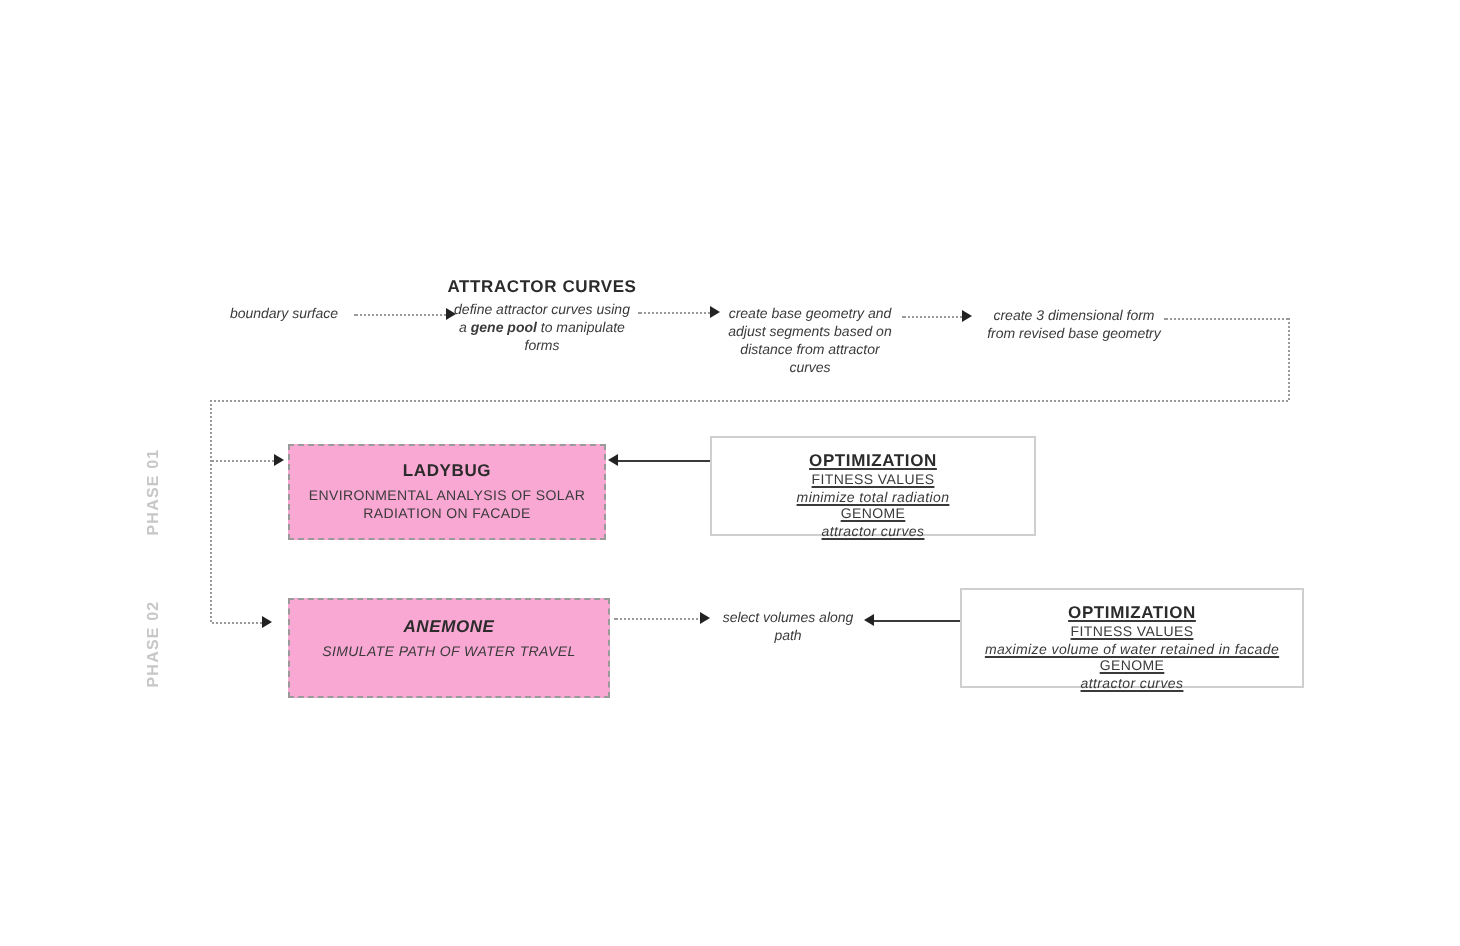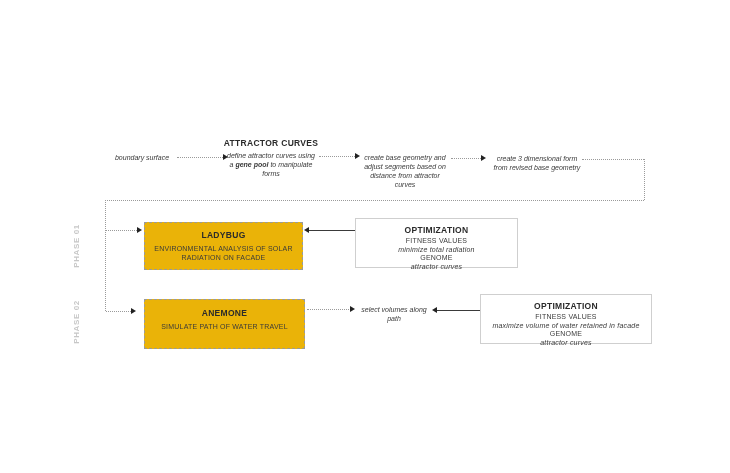--- a/index.html
+++ b/index.html
@@ -14,26 +14,26 @@
   
   .ar{position:absolute;width:0;height:0;border-top:3px solid transparent;border-bottom:3px solid transparent;border-left:5px solid #222222;}
   .al{position:absolute;width:0;height:0;border-top:3px solid transparent;border-bottom:3px solid transparent;border-right:5px solid #222222;}
   
   .note{position:absolute;font-size:7px;line-height:9px;text-align:center;color:#3a3a3a;}
   .it{font-style:italic;}
   .hdr{position:absolute;text-align:center;}
   .hdr-title{font-weight:bold;font-size:8.5px;letter-spacing:.3px;color:#2b2b2b;}
   .hdr-desc{font-size:7px;line-height:9px;font-style:italic;margin-top:3px;}
   
-  .boxd{position:absolute;border:1px dashed #9a9a9a;text-align:center;box-sizing:border-box;background:#eab308;}
-  .boxs{position:absolute;border:1px solid #cfcfcf;text-align:center;box-sizing:border-box;background:#ffffff;}
+  .boxd{position:absolute;border:1px dashed #9a9a9a;text-align:center;box-sizing:border-box;background:#f9a8d4;}
+  .boxs{position:absolute;border:1px solid #cfcfcf;text-align:center;box-sizing:border-box;background:#ffffff;text-decoration:underline;}
   .box-title{font-weight:bold;font-size:8.5px;letter-spacing:.3px;color:#2b2b2b;}
   .box-body{font-size:7px;line-height:8.5px;letter-spacing:.2px;margin-top:5px;}
   .opt-body{font-size:7px;line-height:8.5px;letter-spacing:.2px;margin-top:2px;}
-  .pad7{padding-top:7px;} .pad6{padding-top:6px;} .pad8{padding-top:8px;}
+  .pad7{padding-top:7px;} .pad6{padding-top:6px;} .pad8{padding-top:8px;font-style:italic;}
   
   .phase{
     position:absolute;width:60px;height:10px;text-align:center;
     transform:rotate(-90deg);
     font-size:8px;font-weight:bold;letter-spacing:.6px;color:#c7c7c7;
   }
 </style>
 </head>
 <body>
 

